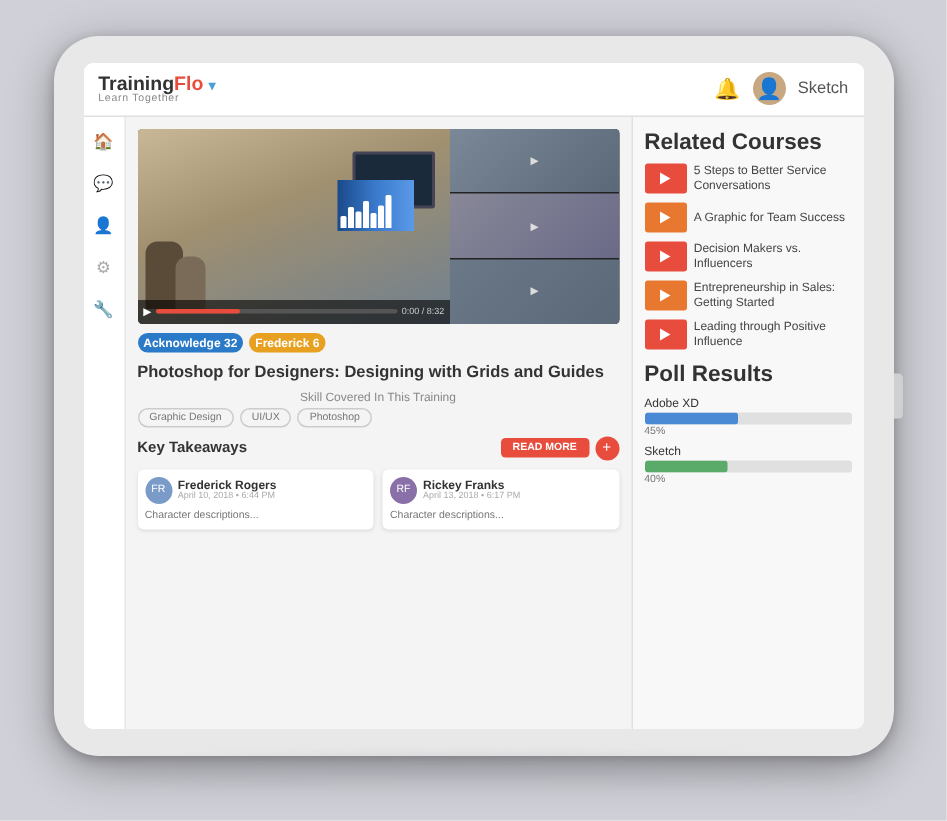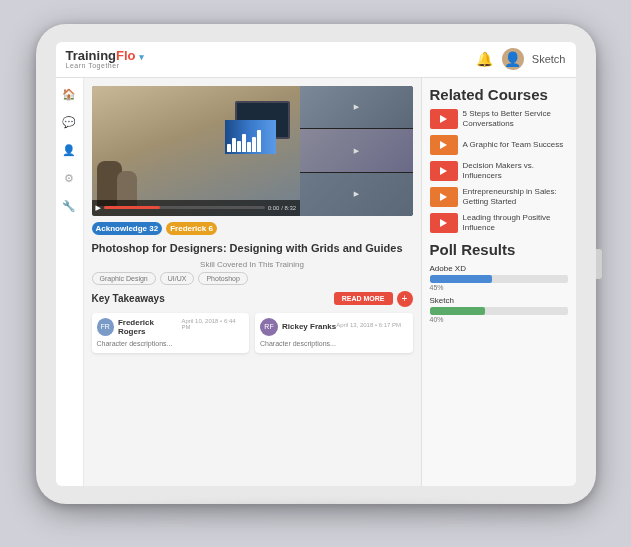--- a/index.html
+++ b/index.html
@@ -364,21 +364,21 @@
       width: 18px;
       height: 18px;
       border-radius: 50%;
       background: #7a9ac8;
       display: flex;
       align-items: center;
       justify-content: center;
       font-size: 7px;
       color: #fff;
     }
-    .comment-meta { display: flex; }
+    .comment-meta { display: flex; flex-direction: column; }
     .comment-name { font-size: 8px; font-weight: bold; color: #333; }
     .comment-date { font-size: 6px; color: #aaa; }
     .comment-text { font-size: 7px; color: #777; line-height: 1.3; }
 
     
     .right-panel {
       width: 155px;
       background: #f8f8f8;
       border-left: 1px solid #e0e0e0;
       overflow-y: auto;

